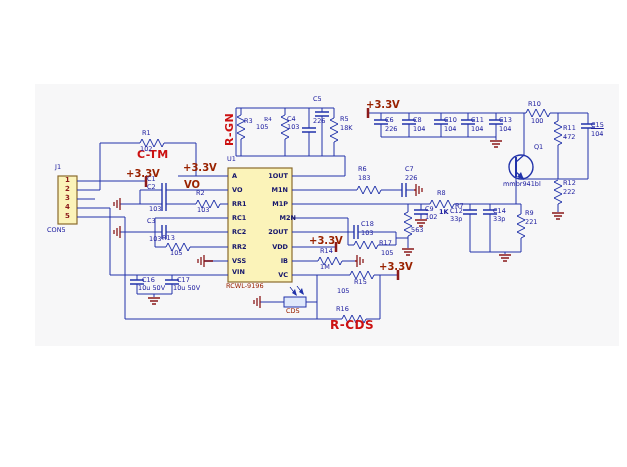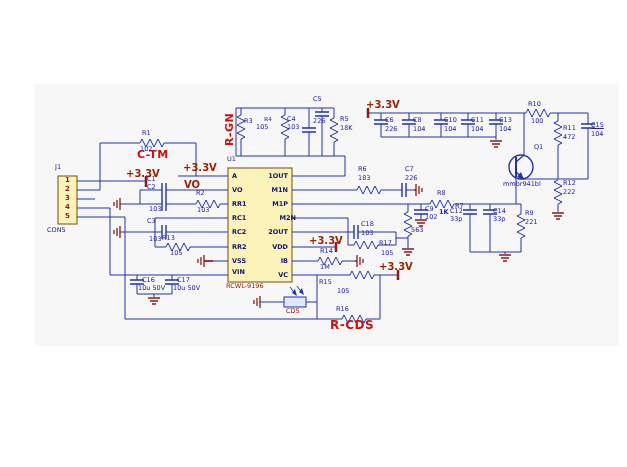--- a/index.html
+++ b/index.html
@@ -220,21 +220,21 @@
       <span class="st d" style="left: 525px; top: 210px;">R9</span>
       <span class="st d" style="left: 525px; top: 219px;">221</span>
       <span class="st d" style="left: 411px; top: 203px; margin-left: 44px;">R7</span>
       <span class="st d" style="left: 411px; top: 227px;">563</span>
       <span class="st d" style="left: 361px; top: 221px;">C18</span>
       <span class="st d" style="left: 361px; top: 230px;">103</span>
       <span class="st d" style="left: 379px; top: 240px;">R17</span>
       <span class="st d" style="left: 381px; top: 250px;">105</span>
       <span class="st d" style="left: 320px; top: 248px;">R14</span>
       <span class="st d" style="left: 320px; top: 264px;">1M</span>
-      <span class="st d" style="left: 319px; top: 279px;">R15</span>
+      <span class="st d" style="left: 354px; top: 279px;">R15</span>
       <span class="st d" style="left: 337px; top: 288px;">105</span>
       <span class="st d" style="left: 336px; top: 306px;">R16</span>
       <span class="st m" style="left: 286px; top: 308px;">CDS</span>
       <span class="st d" style="left: 142px; top: 277px;">C16</span>
       <span class="st d" style="left: 138px; top: 285px;">10u 50V</span>
       <span class="st d" style="left: 177px; top: 277px;">C17</span>
       <span class="st d" style="left: 173px; top: 285px;">10u 50V</span>
     </div>
 
   <div class="notice">

